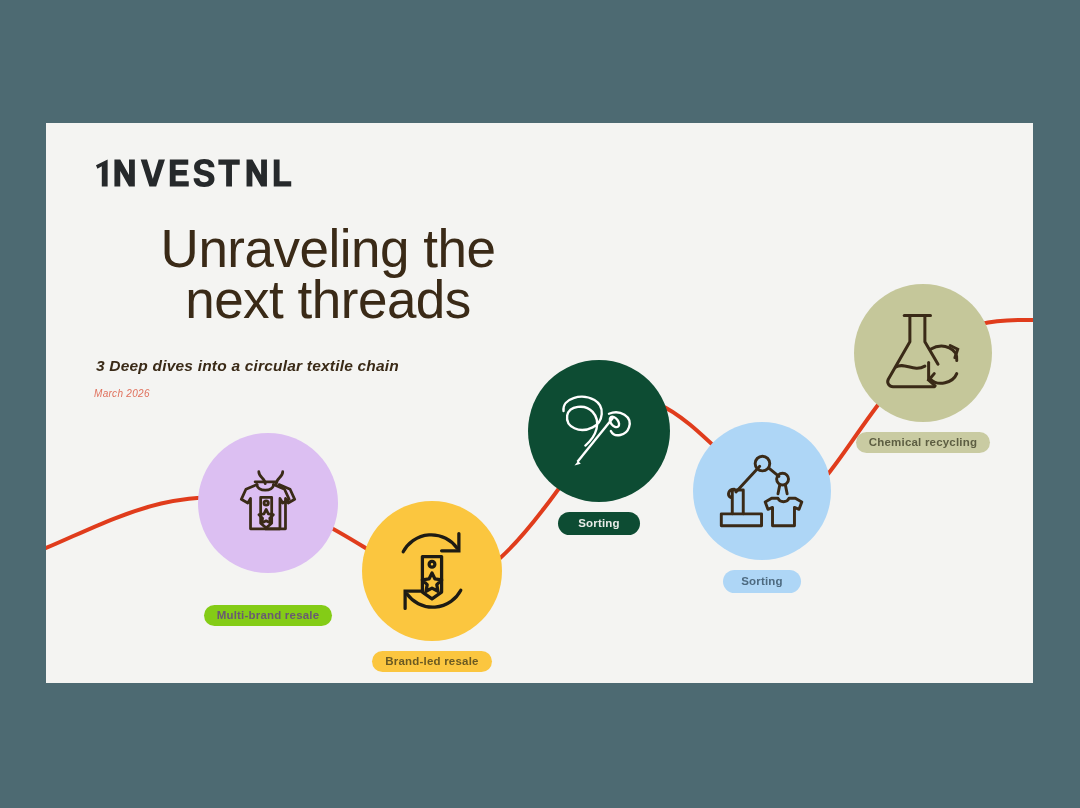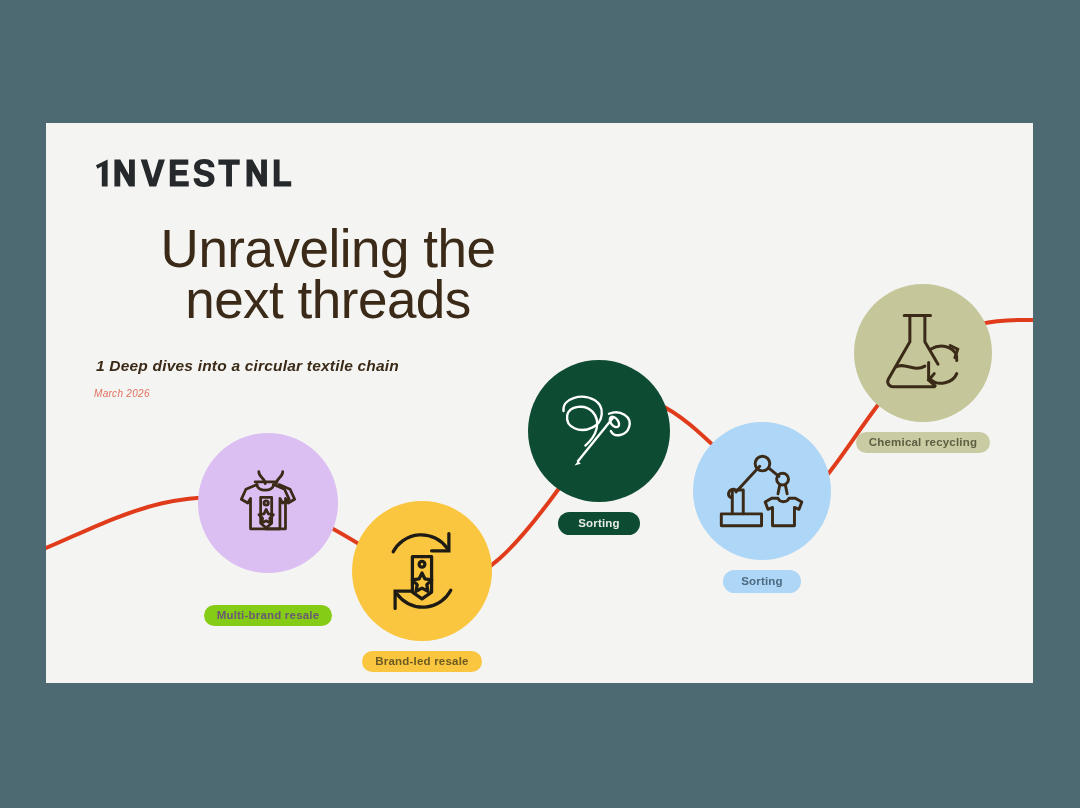--- a/index.html
+++ b/index.html
@@ -117,21 +117,21 @@
 
           <path d="M312 4 L324 4 L342 36 L342 4 L354 4 L354 60 L342 60 L324 28 L324 60 L312 60 Z"></path>
 
           <path d="M368 4 L380 4 L380 49 L404 49 L404 60 L368 60 Z"></path>
         </g>
       </svg>
     </div>
 
     <div id="headline" style="color: rgb(58, 42, 23);">Unraveling the
 next threads</div>
-    <div id="subtitle" style="color: rgb(58, 42, 23);">1 Deep dives into a circular textile chain</div>
+    <div id="subtitle" style="color: rgb(58, 42, 23);">3 Deep dives into a circular textile chain</div>
     <div id="date" style="color: rgb(224, 112, 92);">March 2026</div>
 
     <svg id="curve" viewBox="0 0 987 560" preserveAspectRatio="none">
       <path id="curve-path" fill="none" stroke-linecap="round" d="M 0 425
                C 60 400, 130 358, 222 380
                C 290 397, 320 432, 376 455
                C 430 477, 470 430, 553 308
                C 600 240, 640 300, 716 368
                C 770 416, 800 300, 877 232
                C 920 194, 960 197, 987 197" stroke="#e03c1c" stroke-width="4"></path>
@@ -155,21 +155,21 @@
 
             <path d="M42 44 L54 44 L54 72 L48 77 L42 72 Z"></path>
             <circle cx="48" cy="50" r="2.4"></circle>
             <path d="M48 57 l2.4 4.9 5.4 .8 -3.9 3.8 .9 5.4 -4.8 -2.5 -4.8 2.5 .9 -5.4 -3.9 -3.8 5.4 -.8 Z"></path>
           </g>
         </svg>
       </div>
       <div class="pill" style="background:#84cc16;color:#6a5a72;margin-top:32px;">Multi-brand resale</div>
     </div>
 
-    <div class="node" style="left:306px; top:378px;">
+    <div class="node" style="left:316px; top:378px;">
       <div class="bubble" style="width:140px;height:140px;background:#fbc63f;">
         <svg width="96" height="96" viewBox="0 0 100 100">
           <g fill="none" stroke="#1d1b14" stroke-width="3.4" stroke-linejoin="round" stroke-linecap="round">
 
             <path d="M20 30 A33 33 0 0 1 76 26"></path>
             <path d="M78 11 L78 29 L60 29" stroke-linejoin="miter"></path>
 
             <path d="M80 70 A33 33 0 0 1 24 74"></path>
             <path d="M22 89 L22 71 L40 71" stroke-linejoin="miter"></path>
 

